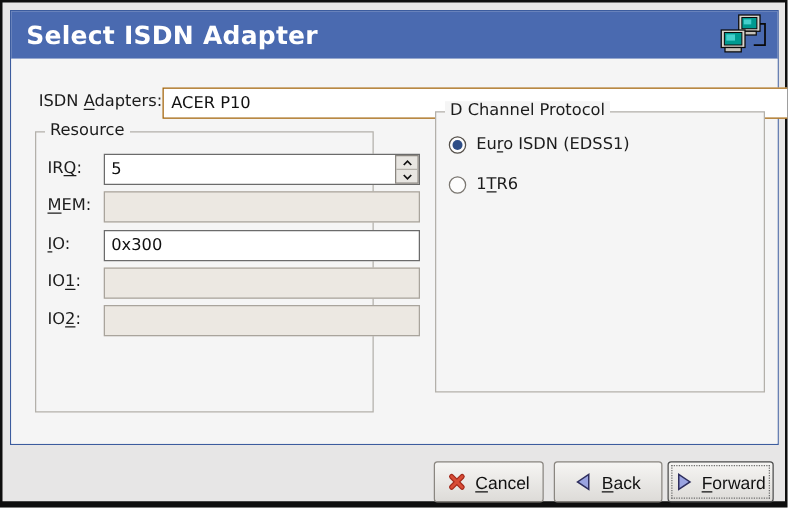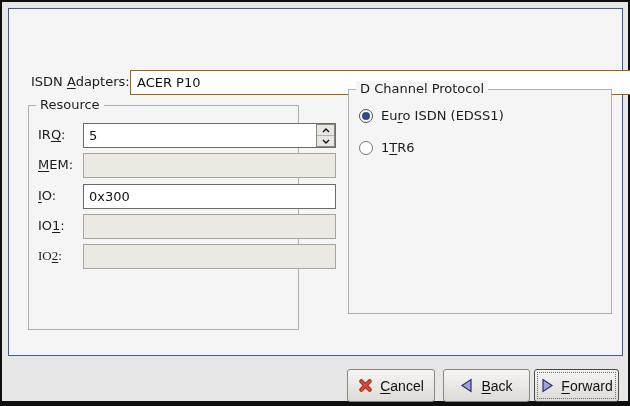--- a/index.html
+++ b/index.html
@@ -57,20 +57,40 @@
   .btn-back { left:441px; width:87px; }
   .btn-forward { left:532px; width:85px; }
 </style>
 </head>
 <body>
 
 <div class="window">
   <div class="dialog-bg">
 
     <div class="panel">
+      <div class="titlebar">
+        <span class="title">Select ISDN Adapter</span>
+        <span style="display:flex;">
+          <svg width="38" height="34" viewBox="0 0 38 34">
+            <path d="M32 8 h4 v17 h-9" stroke="#0a0a0a" stroke-width="1.4" fill="none"></path>
+            <g>
+              <rect x="15" y="1" width="17" height="13" fill="#d8d4cc" stroke="#0a0a0a"></rect>
+              <rect x="17.5" y="3" width="12" height="9" fill="#009a90" stroke="#0a0a0a" stroke-width="0.8"></rect>
+              <rect x="19" y="4.5" width="6" height="4" fill="#45d0cc"></rect>
+              <rect x="18" y="14" width="11" height="3" fill="#c6c2ba" stroke="#0a0a0a"></rect>
+            </g>
+            <g>
+              <rect x="1" y="13" width="19" height="14" fill="#d8d4cc" stroke="#0a0a0a"></rect>
+              <rect x="3.5" y="15" width="14" height="10" fill="#009a90" stroke="#0a0a0a" stroke-width="0.8"></rect>
+              <rect x="5" y="16.5" width="7" height="5" fill="#45d0cc"></rect>
+              <rect x="4" y="27" width="13" height="3.5" fill="#c6c2ba" stroke="#0a0a0a"></rect>
+            </g>
+          </svg>
+        </span>
+      </div>
 
       <div class="content">
 
         <span class="label" style="left:22px; top:27px;">
           <span>ISDN </span><span class="mn">A</span><span>dapters:</span>
         </span>
         <div class="combo">
           <span class="combo-text">ACER P10</span>
           <span class="combo-btn">
             <svg width="11" height="7" viewBox="0 0 11 7">
@@ -109,21 +129,21 @@
           <span class="label" style="left:9px; top:82px;">
             <span></span><span class="mn">I</span><span>O:</span>
           </span>
           <input class="field" style="top: 78px;" value="0x300">
 
           <span class="label" style="left:9px; top:112px;">
             <span>IO</span><span class="mn">1</span><span>:</span>
           </span>
           <input class="field disabled" style="top: 108px;" disabled="" value="">
 
-          <span class="label" style="left:9px; top:142px;font-family:Liberation Serif, serif;">
+          <span class="label" style="left:9px; top:142px;">
             <span>IO</span><span class="mn">2</span><span>:</span>
           </span>
           <input class="field disabled" style="top: 138px;" disabled="" value="">
         </div>
 
         <div class="group g-dchannel">
           <span class="group-title"><span>D Channel Protocol</span></span>
 
           <div class="radio-row" style="top:18px;">
             <span class="radio selected">

